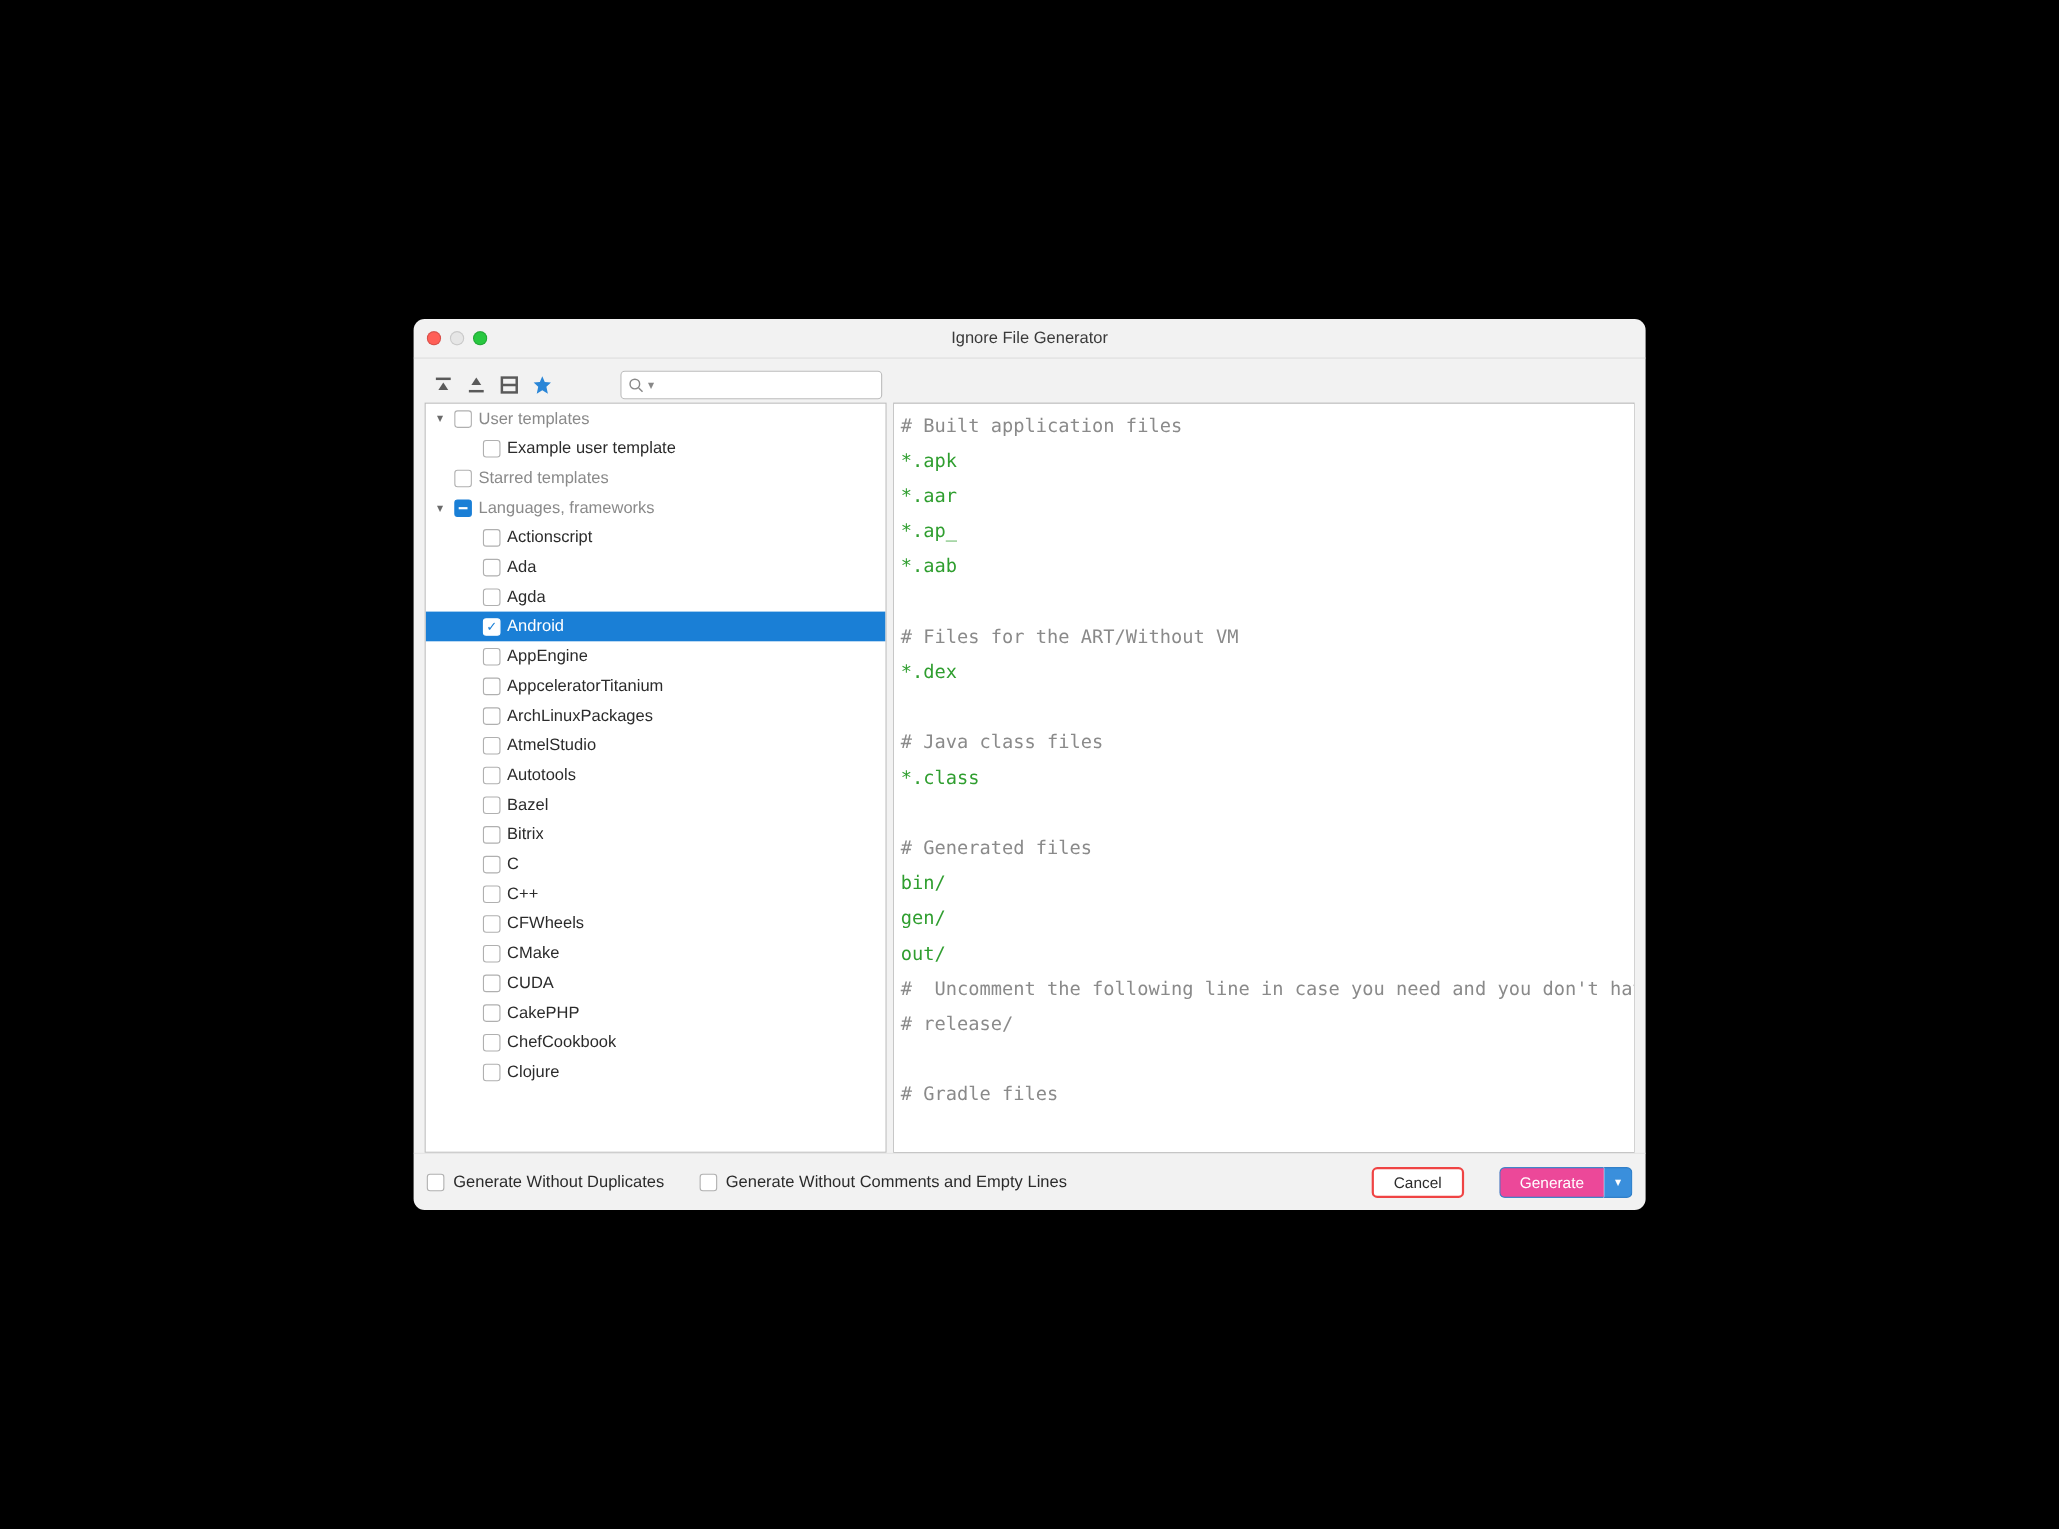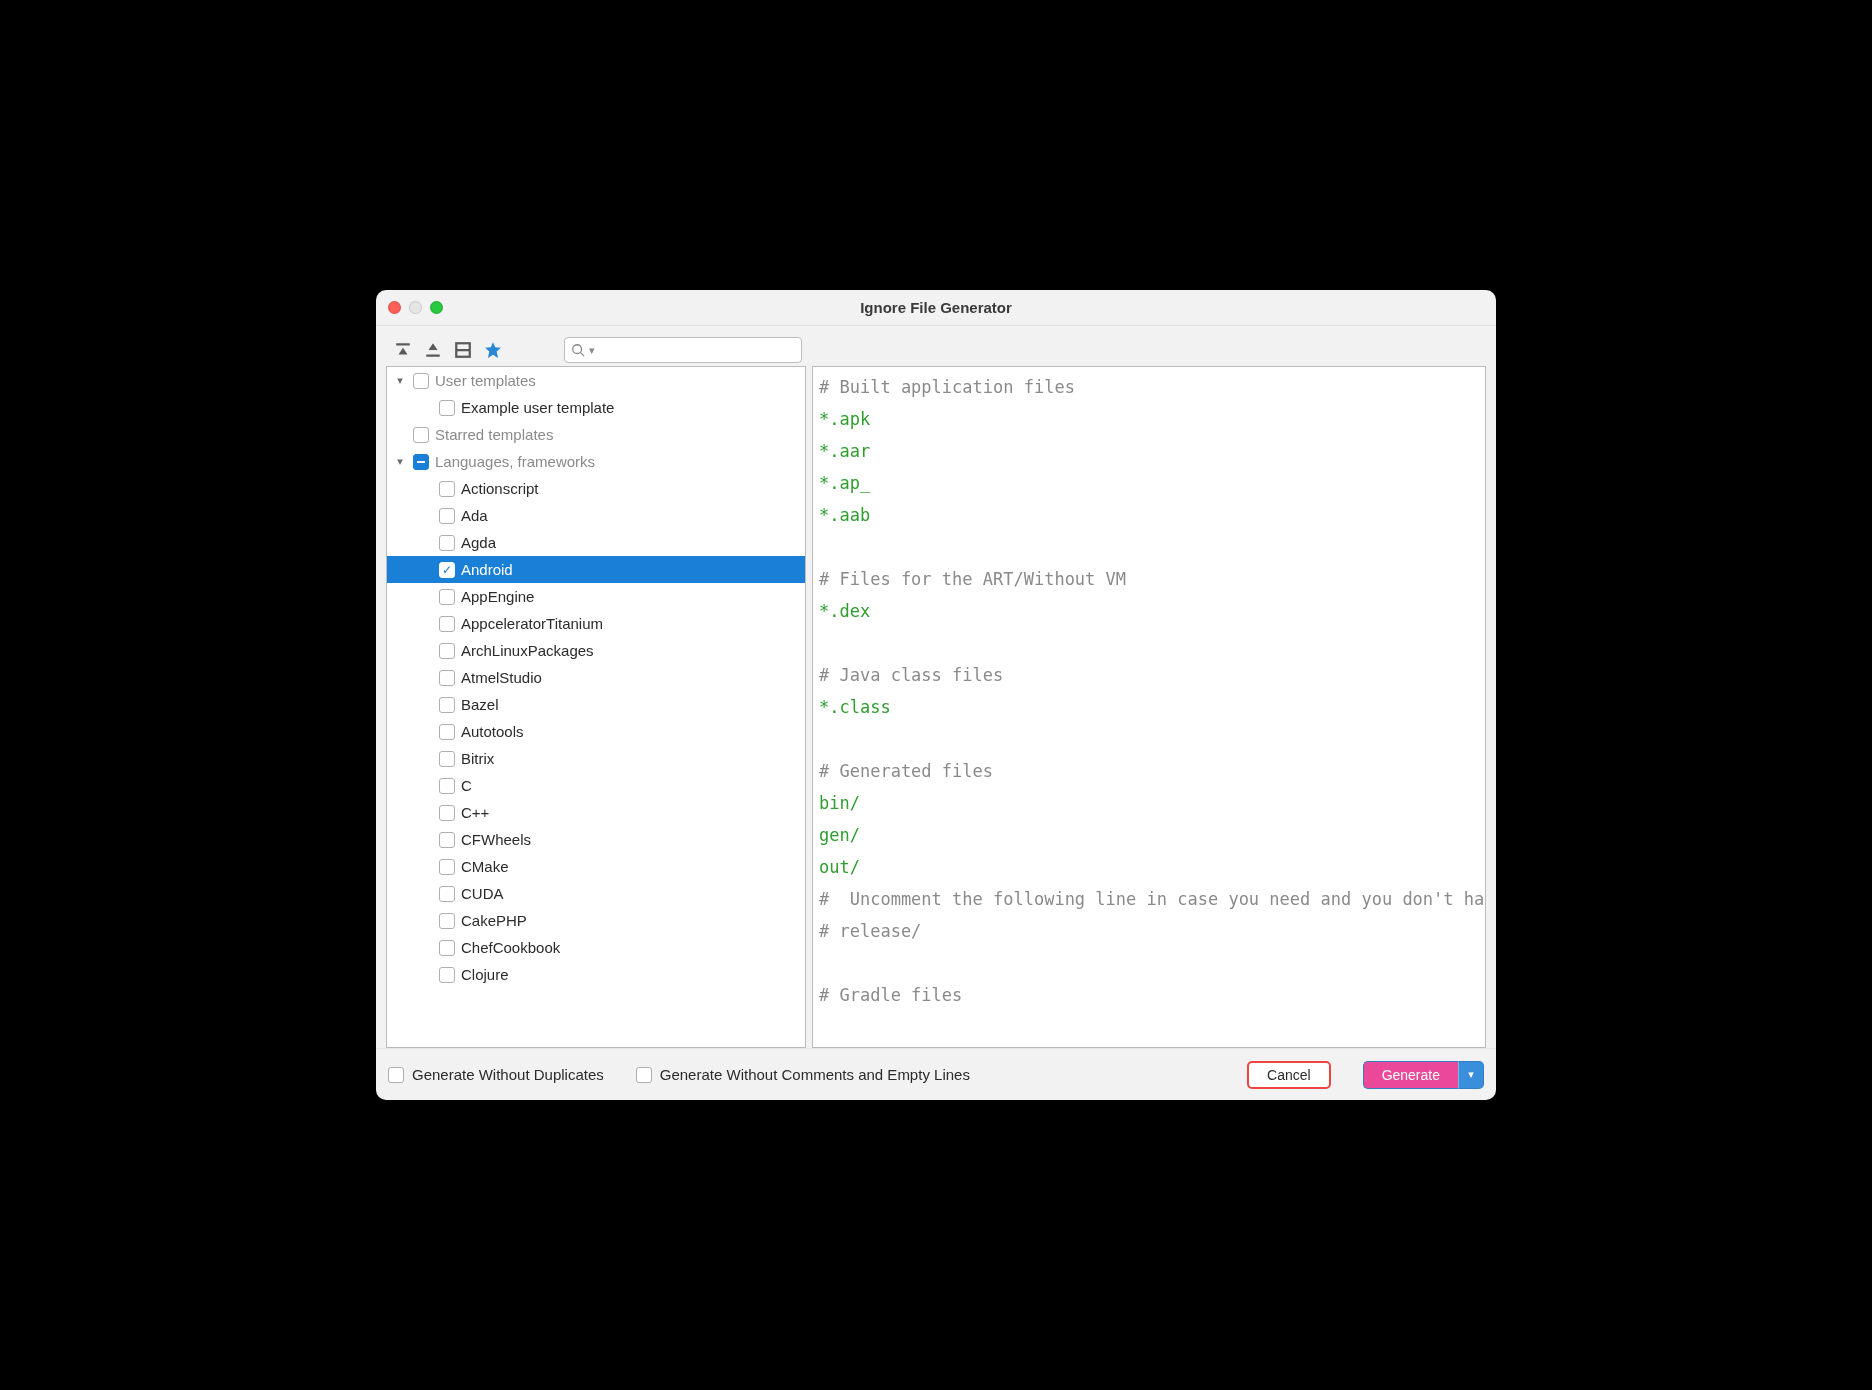--- a/index.html
+++ b/index.html
@@ -30,21 +30,21 @@
     position: relative;
     border-bottom: 1px solid #ddd;
   }
   .traffic-lights { display: flex; gap: 8px; }
   .traffic-light { width: 13px; height: 13px; border-radius: 50%; }
   .tl-close { background: #ff5f57; border: .5px solid rgba(0,0,0,.15); }
   .tl-min   { background: #e6e6e6; border: .5px solid rgba(0,0,0,.12); }
   .tl-zoom  { background: #28c840; border: .5px solid rgba(0,0,0,.15); }
   .title {
     position: absolute; left: 0; right: 0; text-align: center;
-    font-size: 15px; font-weight: 700; color: #3a3a3a;
+    font-size: 15px; font-weight: 400; color: #3a3a3a;
   }
 
   .body {
     flex: 1;
     display: flex;
     gap: 6px;
     padding: 8px 10px 0 10px;
     min-height: 0;
   }
 
@@ -268,25 +268,25 @@
             <div class="row indent2">
               <span class="checkbox"></span>
               <span class="label">ArchLinuxPackages</span>
             </div>
             <div class="row indent2">
               <span class="checkbox"></span>
               <span class="label">AtmelStudio</span>
             </div>
             <div class="row indent2">
               <span class="checkbox"></span>
+              <span class="label">Autotools</span>
+            </div>
+            <div class="row indent2">
+              <span class="checkbox"></span>
               <span class="label">Bazel</span>
-            </div>
-            <div class="row indent2">
-              <span class="checkbox"></span>
-              <span class="label">Autotools</span>
             </div>
             <div class="row indent2">
               <span class="checkbox"></span>
               <span class="label">Bitrix</span>
             </div>
             <div class="row indent2">
               <span class="checkbox"></span>
               <span class="label">C</span>
             </div>
             <div class="row indent2">

